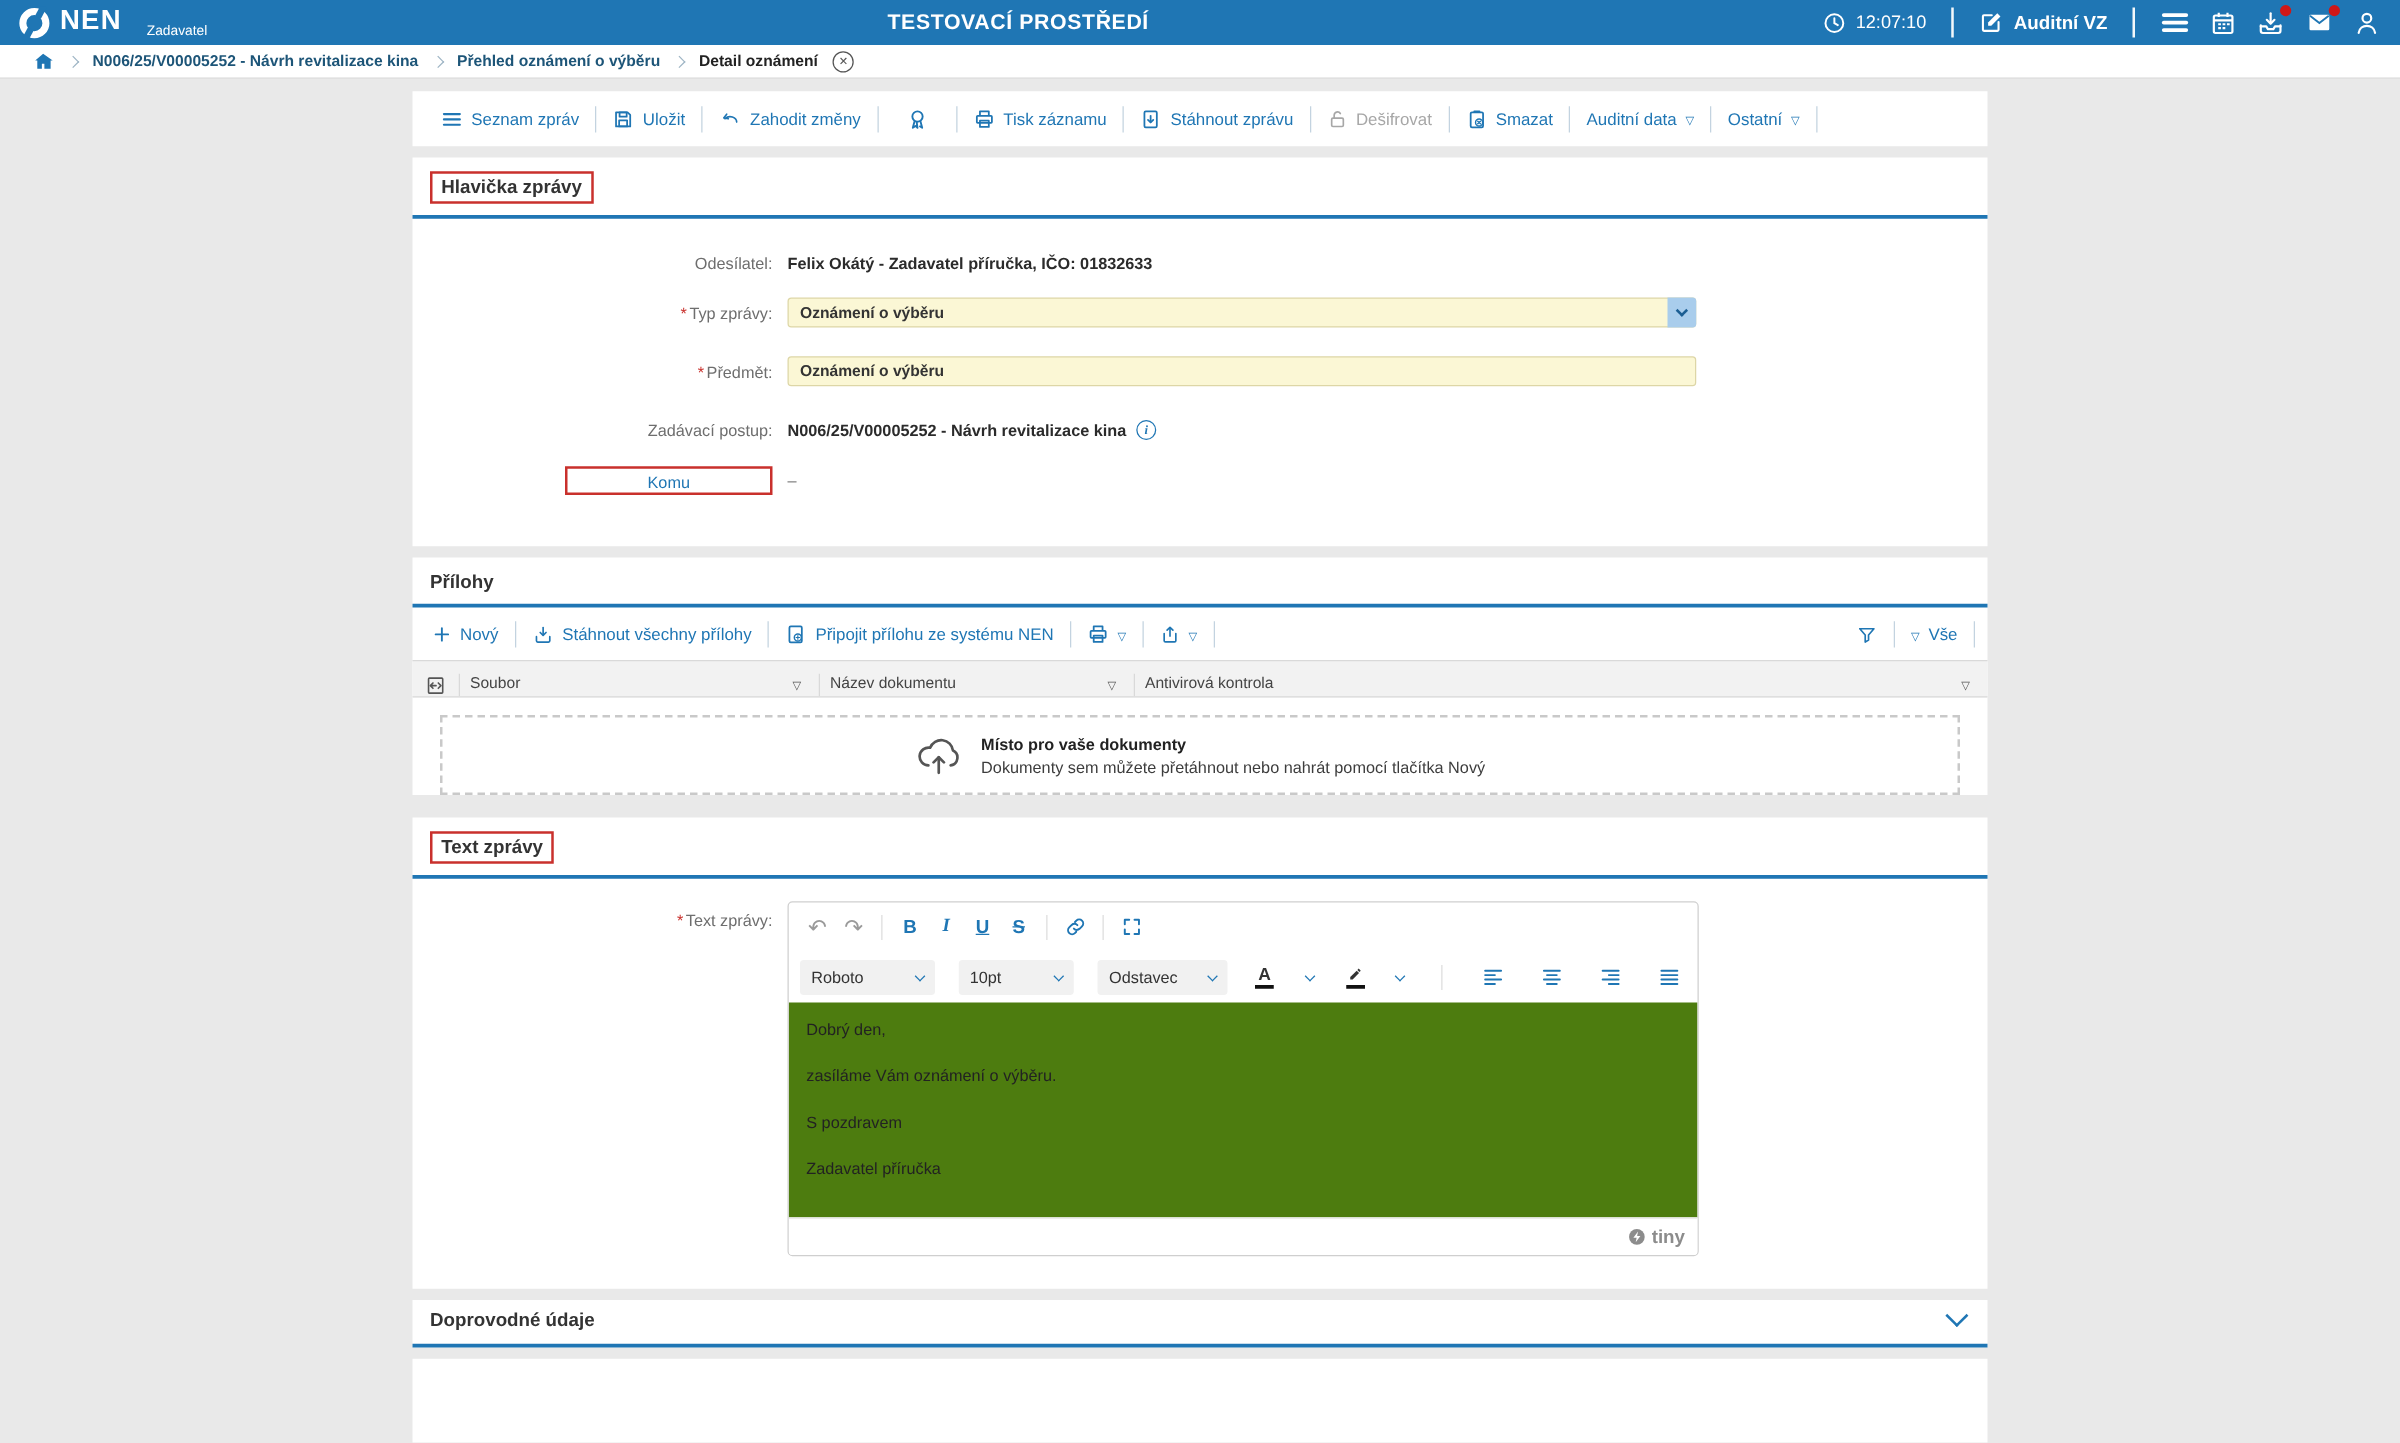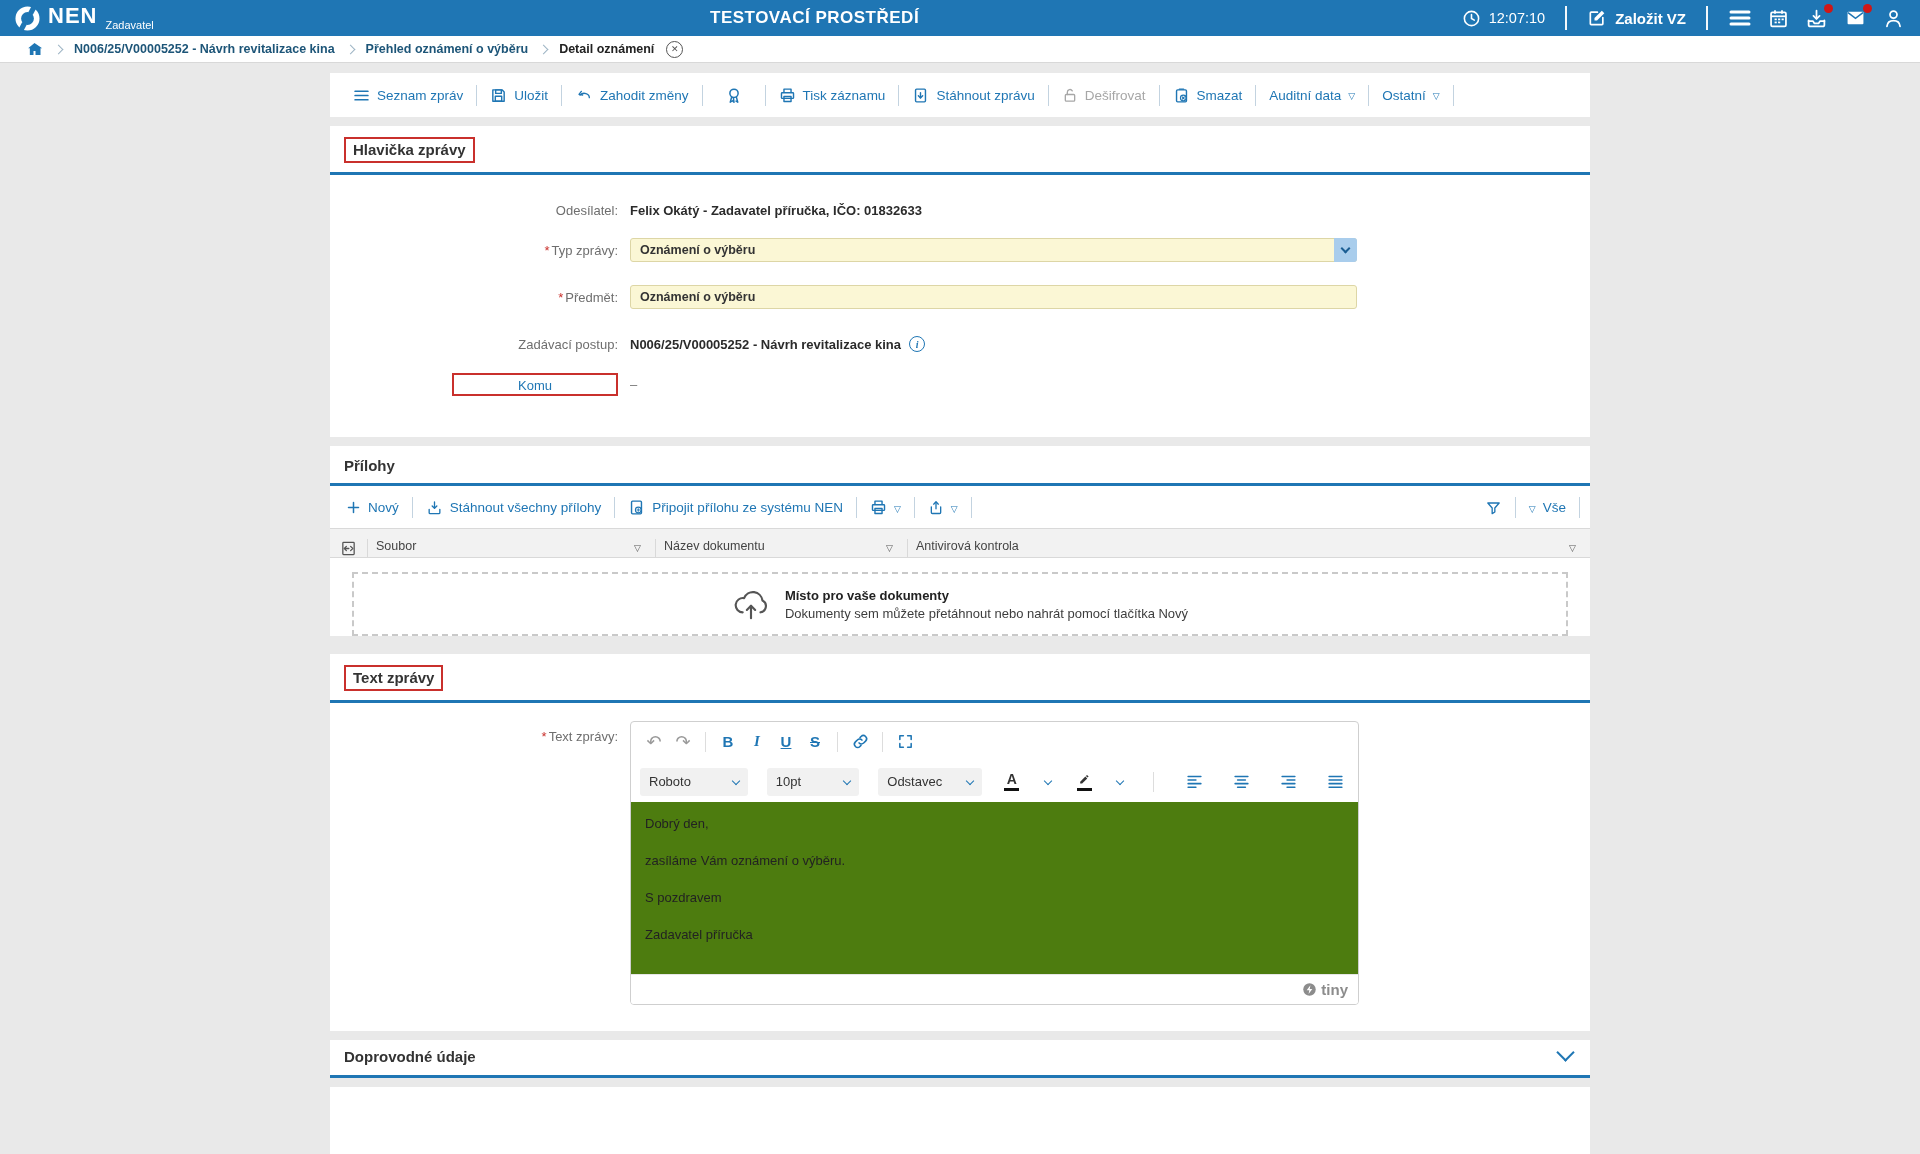--- a/index.html
+++ b/index.html
@@ -3,21 +3,21 @@
 <meta charset="utf-8">
 <style>
   * { box-sizing: border-box; }
   html,body { margin:0; padding:0; background:#e9e9e9; }
   body { width:1920px; height:1154px; font-family:"Liberation Sans", sans-serif; overflow:hidden; }
   button { font-family:inherit; cursor:pointer; }
 
   
   .topbar { height:36px; background:#1f76b4; display:flex; align-items:center; color:#fff; padding:0 16px 0 14px; position:relative; }
   .brand { display:flex; align-items:flex-start; gap:7px; }
-  .brand-text { display:flex; align-items:flex-end; gap:8px; line-height:1; }
+  .brand-text { display:flex; align-items:flex-end; gap:20px; line-height:1; }
   .brand-name { font-size:22px; font-weight:bold; letter-spacing:1px; }
   .brand-sub { font-size:11px; font-weight:normal; position:relative; top:4px; }
   .env-title { position:absolute; left:710px; top:50%; transform:translateY(-50%); font-size:17px; font-weight:bold; letter-spacing:.5px; }
   .top-right { margin-left:auto; display:flex; align-items:center; gap:16px; }
   .clock-wrap { display:flex; align-items:center; gap:8px; font-size:14.5px; }
   .v-div { width:2px; height:24px; background:rgba(255,255,255,.95); margin:0 4px; }
   .top-btn { background:none; border:none; color:#fff; display:flex; align-items:center; gap:8px; padding:0; position:relative; }
   .zalozit-label { font-size:15px; font-weight:bold; }
   .ic { display:block; }
   .dot { position:absolute; top:-4px; right:-5px; width:9px; height:9px; border-radius:50%; background:#cf1717; }
@@ -130,21 +130,21 @@
           <path d="M12 7v5l3.5 2"></path>
       </svg>
       <span>12:07:10</span>
     </div>
     <span class="v-div"></span>
     <button class="top-btn">
       <svg class="ic" width="20" height="20" viewBox="0 0 24 24" fill="none" stroke="#fff" stroke-width="2" stroke-linecap="round" stroke-linejoin="round">
         <path d="M12.5 5H5a1 1 0 0 0-1 1v13a1 1 0 0 0 1 1h13a1 1 0 0 0 1-1v-7.5"></path>
         <path d="M17.8 3.2l3 3L12 15h-3v-3z" fill="#fff" stroke="none"></path>
       </svg>
-      <span class="zalozit-label">Založit VZ</span>
+      <span class="zalozit-label">Auditní VZ</span>
     </button>
     <span class="v-div"></span>
     <button class="top-btn">
       <svg class="ic" width="24" height="20" viewBox="0 0 24 20" stroke="#fff" stroke-width="3" stroke-linecap="round">
         <line x1="3" y1="4" x2="21" y2="4"></line>
           <line x1="3" y1="10" x2="21" y2="10"></line>
           <line x1="3" y1="16" x2="21" y2="16"></line>
       </svg>
     </button>
     <button class="top-btn">

